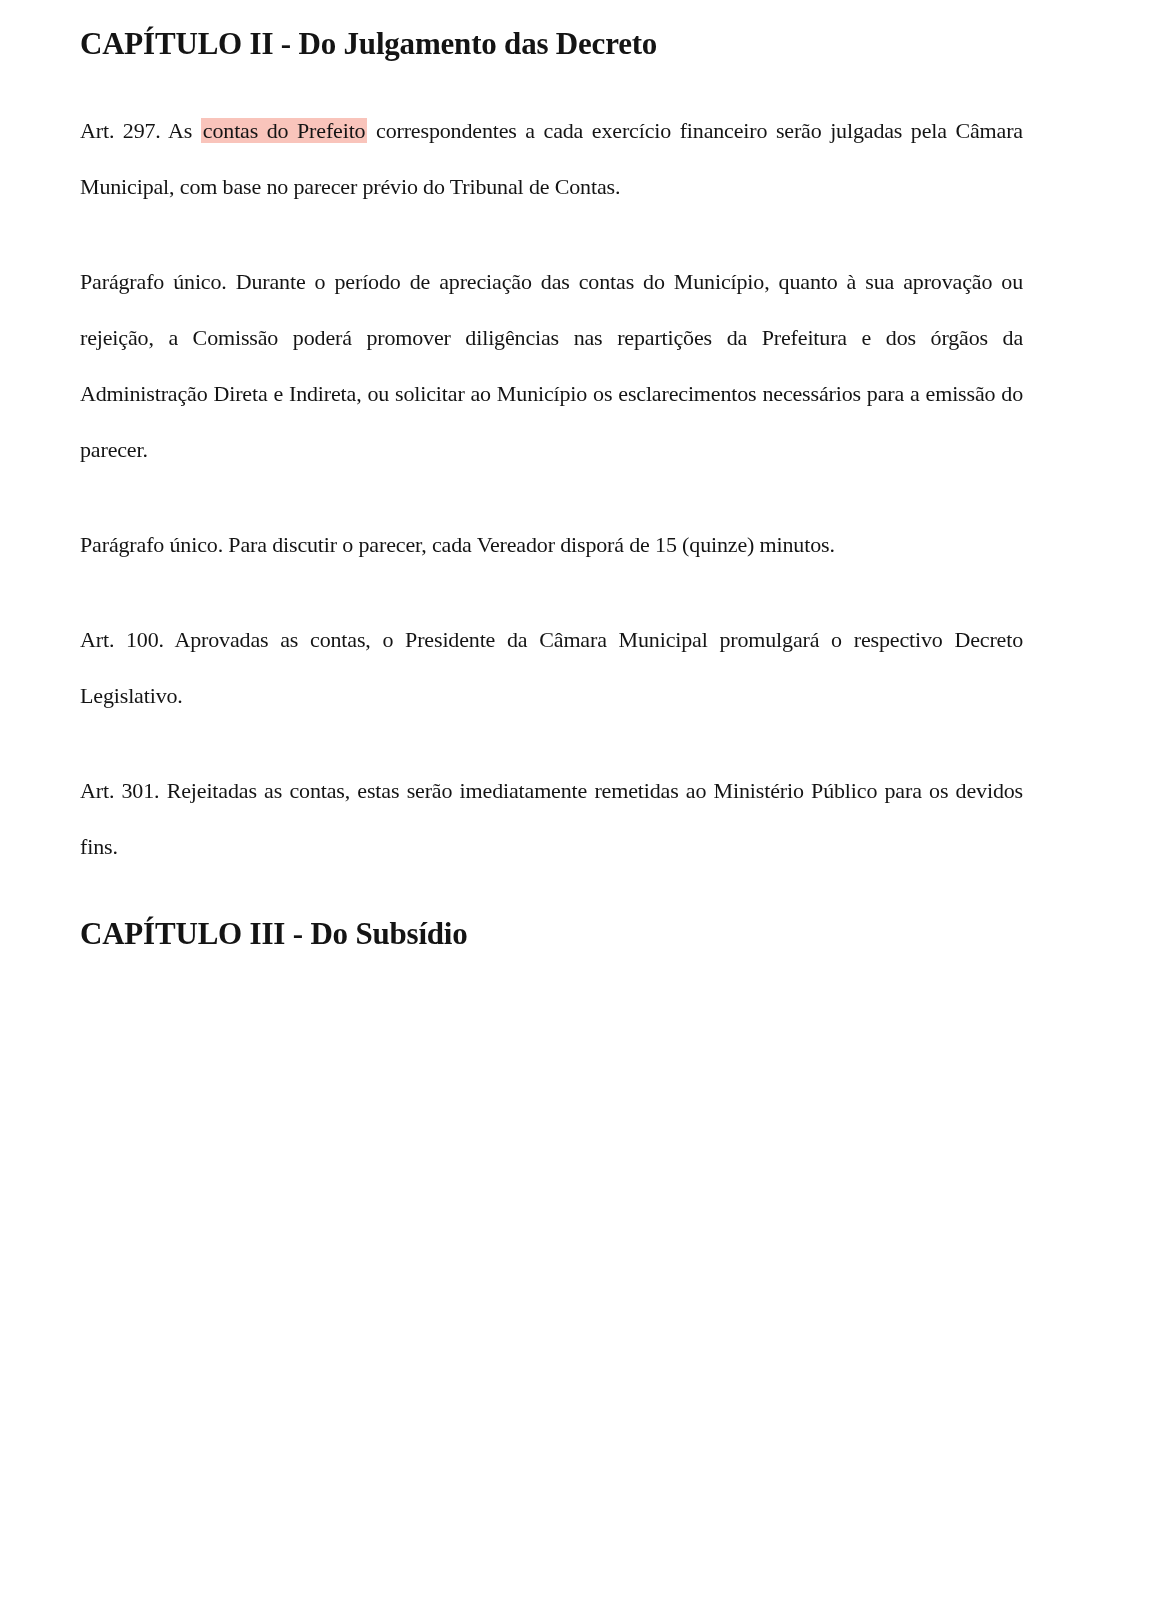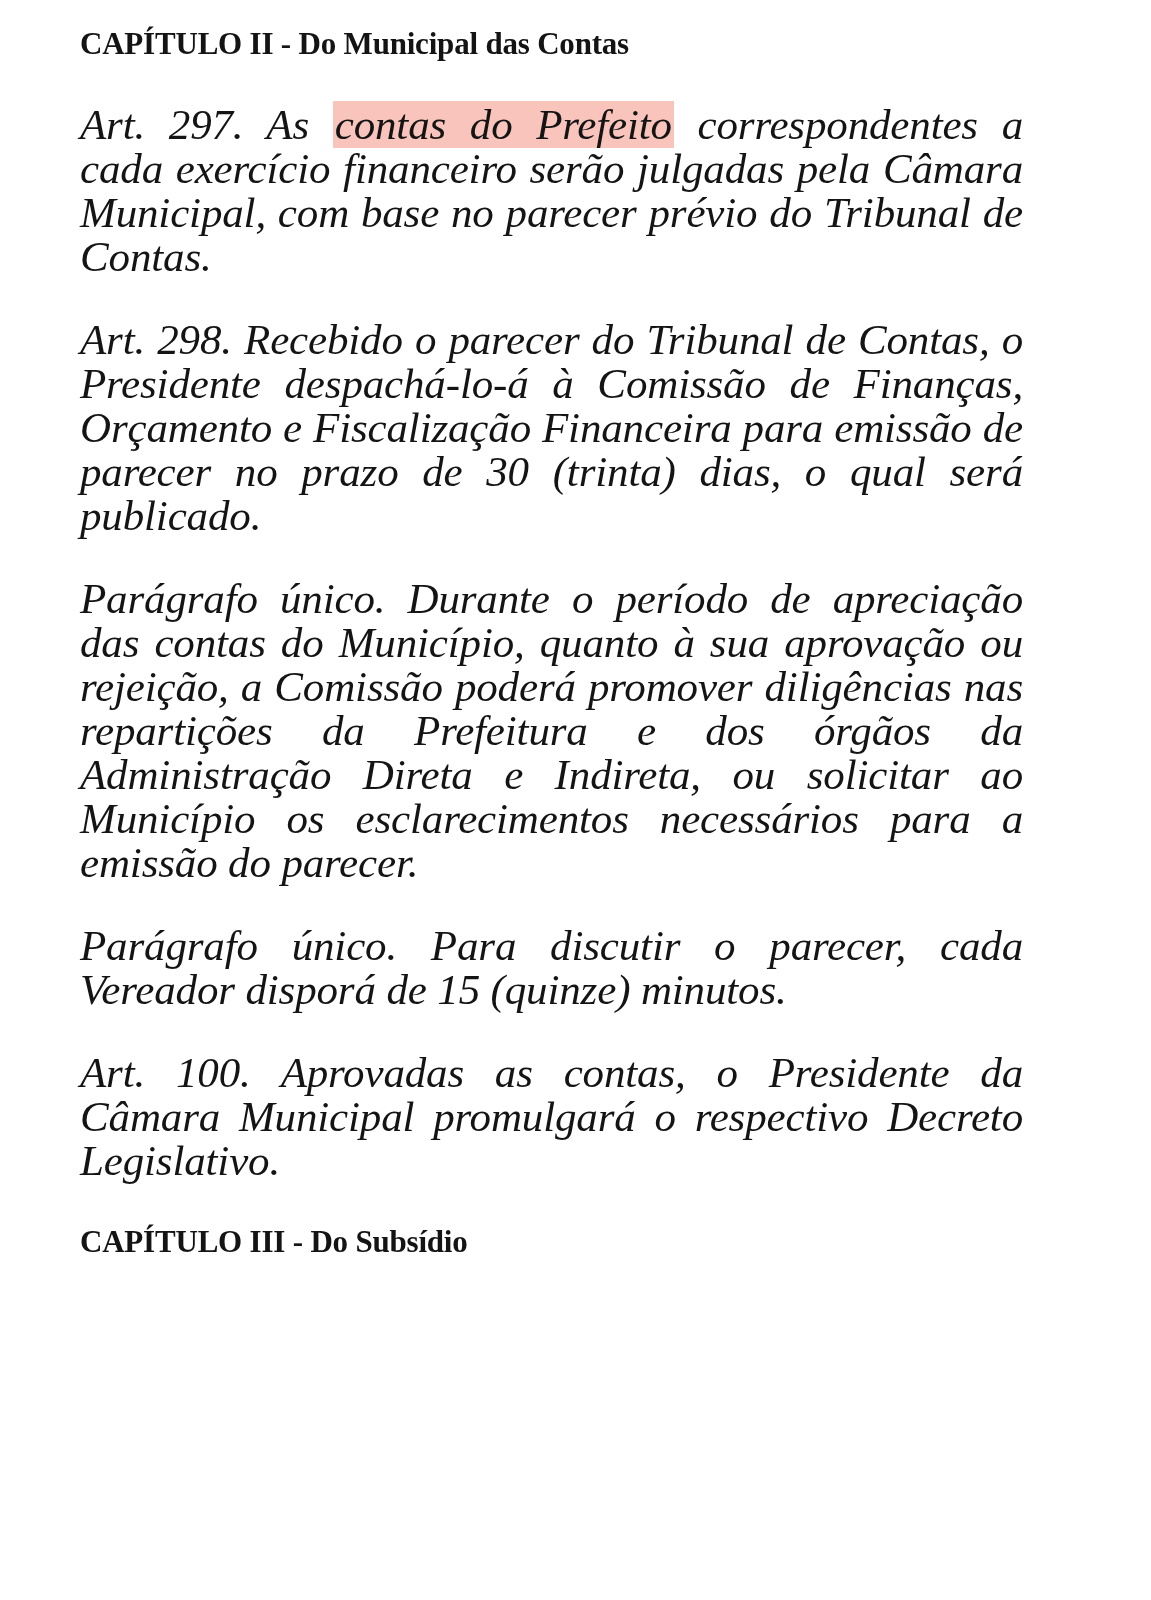--- a/index.html
+++ b/index.html
@@ -23,47 +23,46 @@
     }
     .chapter {
       font-weight: bold;
       font-size: 31px;
       line-height: 39px;
       margin: 0;
       letter-spacing: -0.2px;
     }
     .chapter-top { margin-bottom: 40px; }
     .para {
-      font-size: 43px;
-      line-height: 44px;
+      font-size: 22px;
+      line-height: 56px;
       text-align: justify;
       margin: 0 0 39px 0;
       letter-spacing: -0.15px;
-      font-style: italic;
     }
     .hl {
       background: #f9c4bb;
       padding: 0 2px;
     }
     .chapter-bottom { margin-top: 4px; }
   </style>
 </head>
 <body>
 
 <div class="page">
-  <h2 class="chapter chapter-top">CAPÍTULO II - Do Municipal das Contas</h2>
+  <h2 class="chapter chapter-top">CAPÍTULO II - Do Julgamento das Decreto</h2>
 
   <p class="para"><span>Art. 297. As </span><span class="hl" style="background: rgb(249, 196, 187);">contas do Prefeito</span><span> correspondentes a cada exercício financeiro serão julgadas pela Câmara Municipal, com base no parecer prévio do Tribunal de Contas.</span></p>
 
-  <p class="para">Art. 298. Recebido o parecer do Tribunal de Contas, o Presidente despachá-lo-á à Comissão de Finanças, Orçamento e Fiscalização Financeira para emissão de parecer no prazo de 30 (trinta) dias, o qual será publicado.</p>
 
   <p class="para">Parágrafo único. Durante o período de apreciação das contas do Município, quanto à sua aprovação ou rejeição, a Comissão poderá promover diligências nas repartições da Prefeitura e dos órgãos da Administração Direta e Indireta, ou solicitar ao Município os esclarecimentos necessários para a emissão do parecer.</p>
 
 
   <p class="para">Parágrafo único. Para discutir o parecer, cada Vereador disporá de 15 (quinze) minutos.</p>
 
   <p class="para">Art. 100. Aprovadas as contas, o Presidente da Câmara Municipal promulgará o respectivo Decreto Legislativo.</p>
 
+  <p class="para">Art. 301. Rejeitadas as contas, estas serão imediatamente remetidas ao Ministério Público para os devidos fins.</p>
 
 
 
   <h2 class="chapter chapter-bottom">CAPÍTULO III - Do Subsídio</h2>
 </div>
 
 </body></html>

